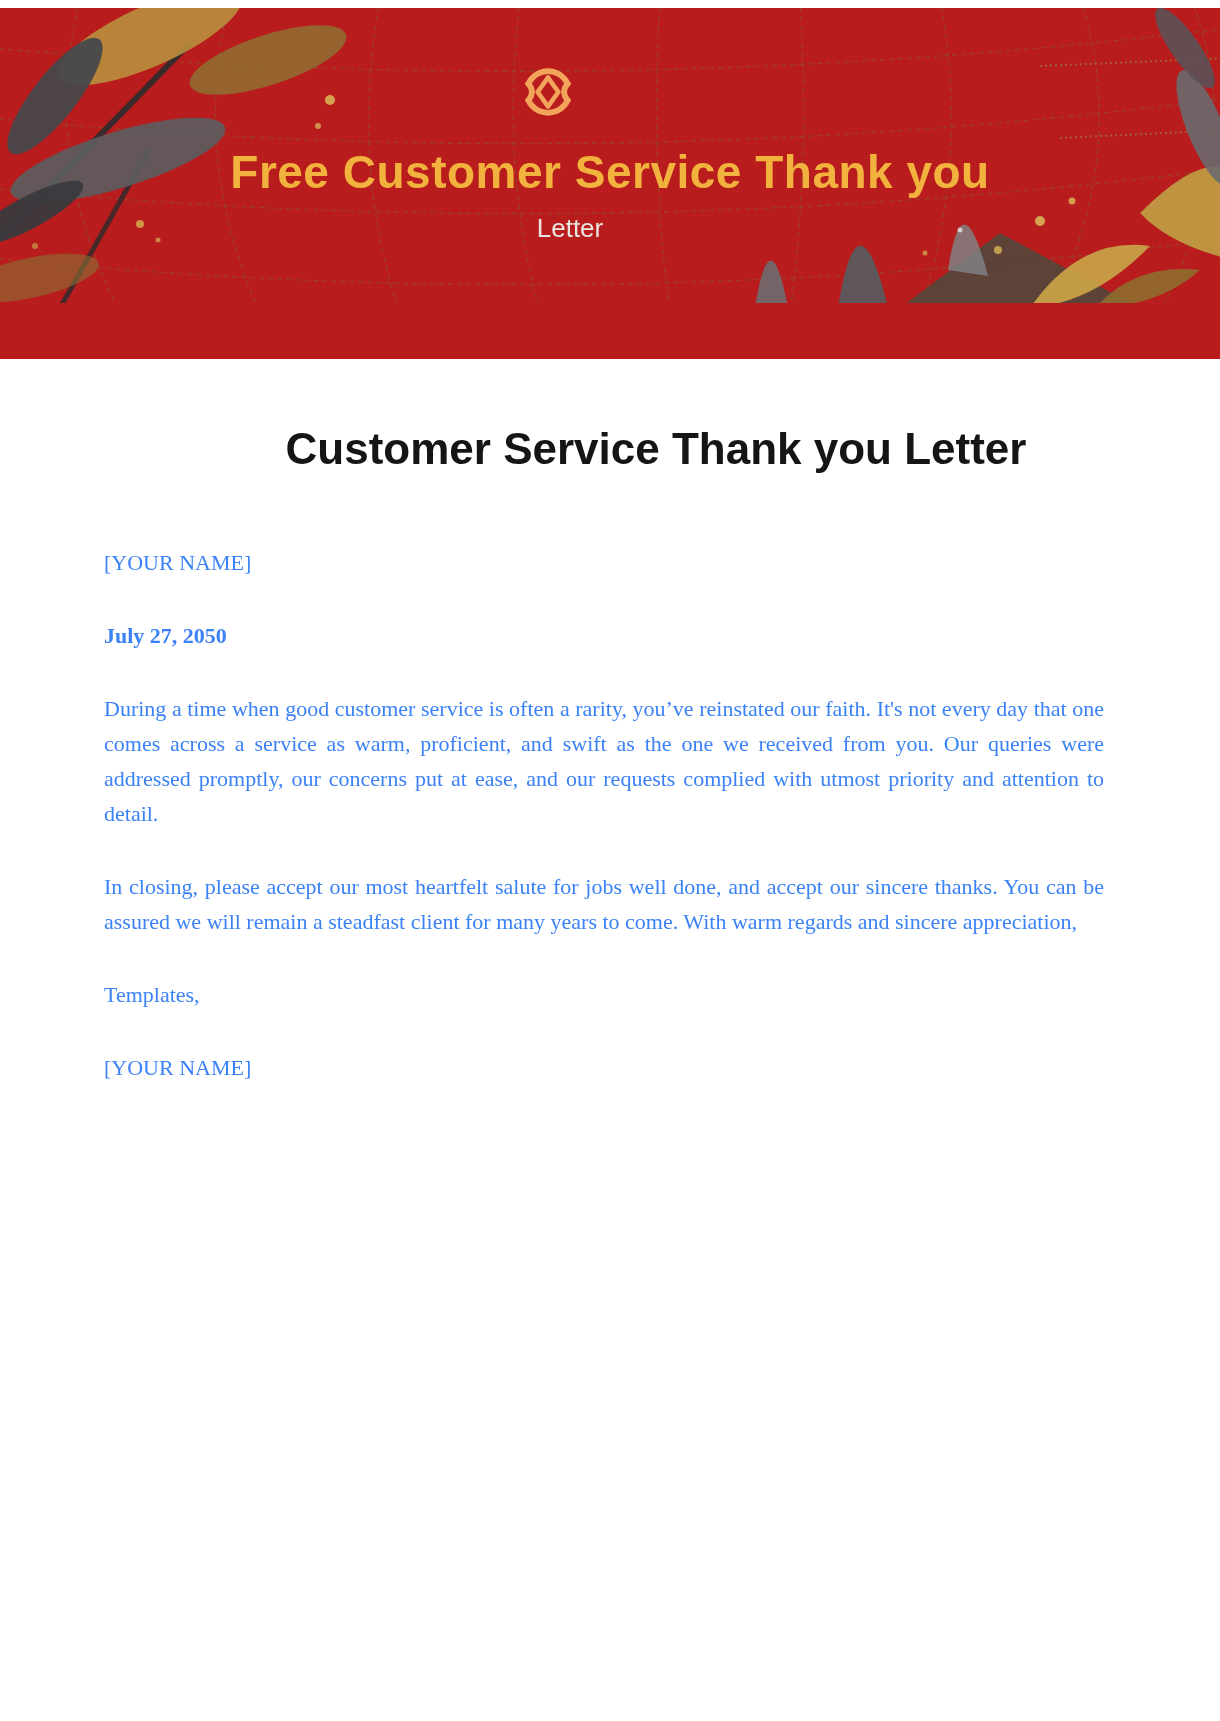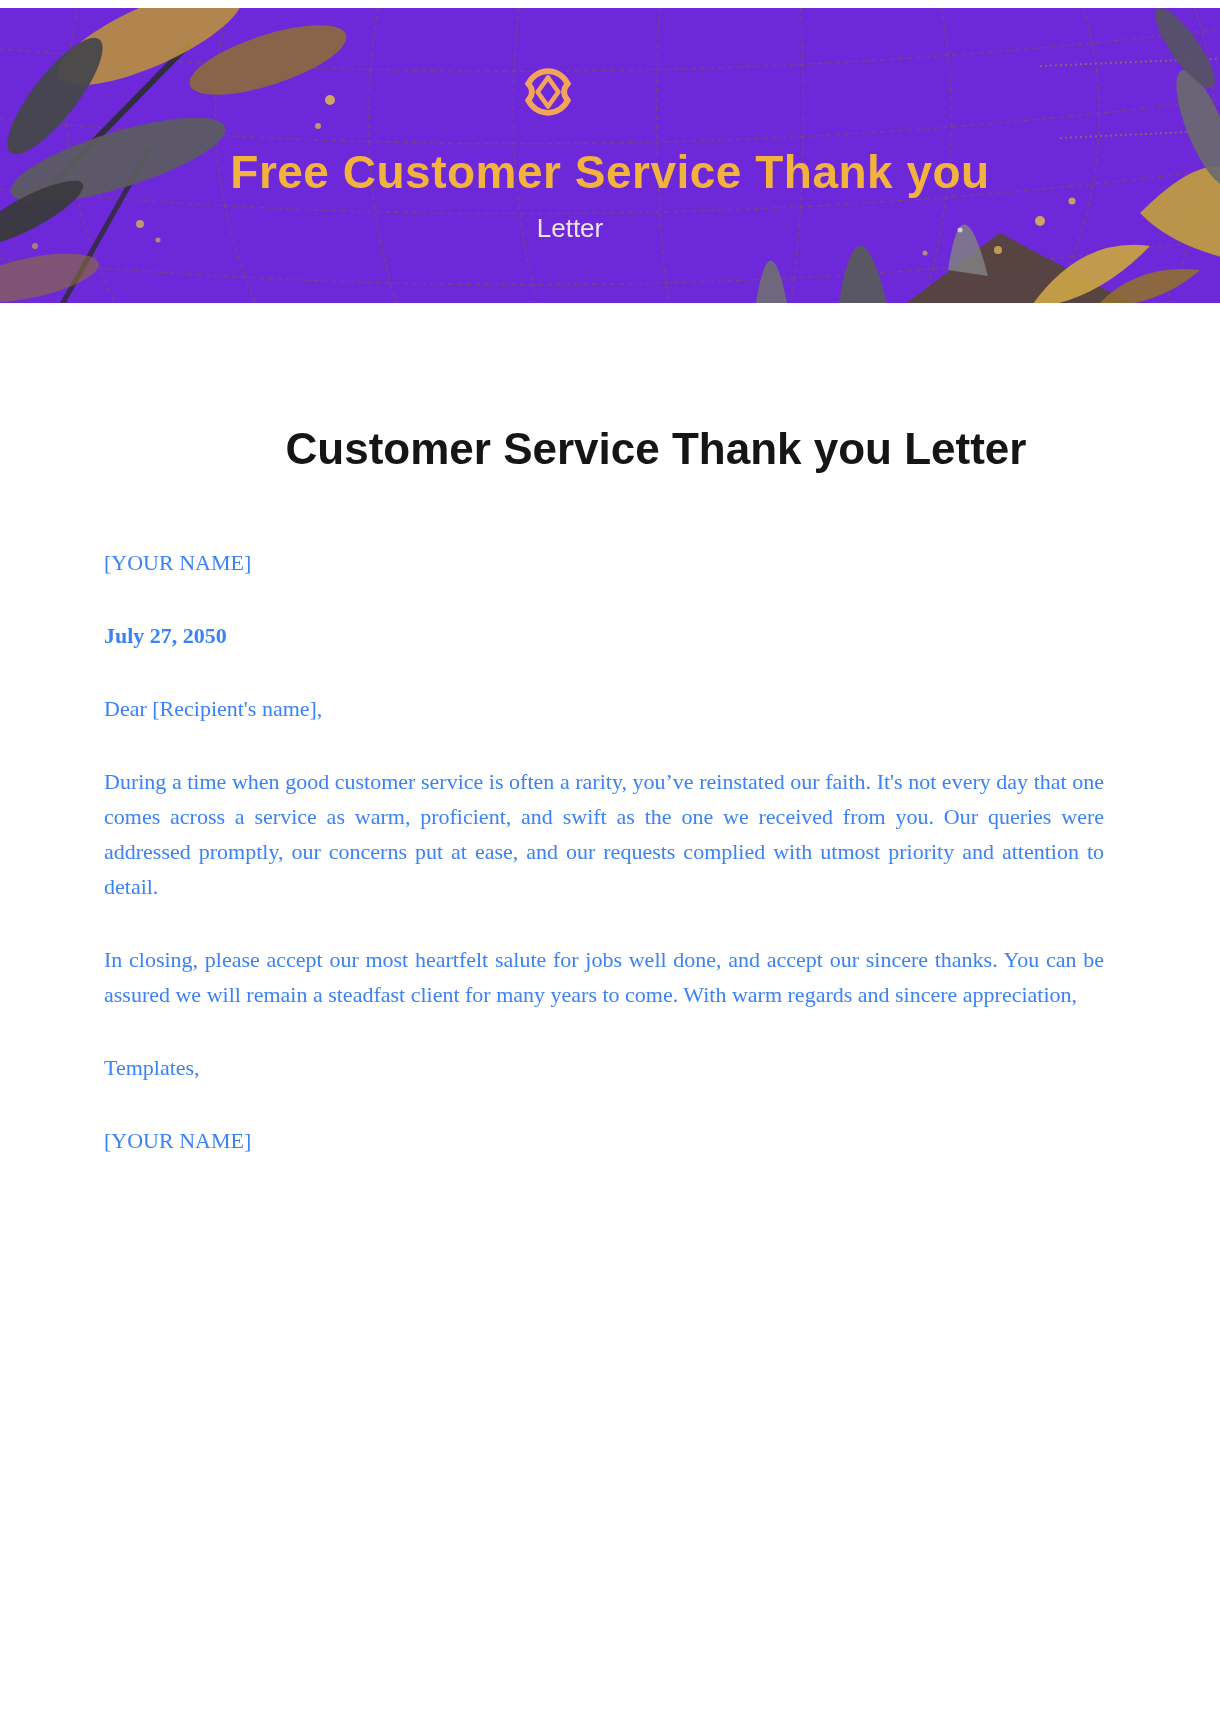--- a/index.html
+++ b/index.html
@@ -3,22 +3,22 @@
 <meta charset="utf-8">
 <style>
   html,body { margin:0; padding:0; background:#ffffff; }
   .page {
     position:relative; width:1220px; height:1721px; background:#ffffff;
     font-family:"Liberation Sans", sans-serif; overflow:hidden;
   }
 
   
   .banner {
-    position:absolute; top:8px; left:0; width:1220px; height:295px;
-    background:#6d28d9; overflow:hidden;
+    position:absolute; top:8px; left:0; width:1220px; height:351px;
+    background:#b91c1c; overflow:hidden;
   }
   .banner-art { position:absolute; top:0; left:0; width:1220px; height:295px; display:block; }
   .logo-icon { position:absolute; left:520px; top:46px; width:56px; height:76px; }
   .banner-title {
     position:absolute; top:138px; left:0; width:100%; margin:0;
     text-align:center; font-size:46px; font-weight:bold; color:#F2B33E;
     letter-spacing:0.5px; line-height:1.15;
   }
   .banner-subtitle {
     position:absolute; top:205px; left:0; width:100%;
@@ -129,21 +129,20 @@
   <h2 class="doc-title">Customer Service Thank you Letter</h2>
 
   <main class="letter">
     <div class="block">
       <div>[YOUR NAME]</div>
     </div>
 
     <p class="date">July 27, 2050</p>
 
 
-    <p>Dear [Recipient's name],</p>
 
     <p class="just">During a time when good customer service is often a rarity, you’ve reinstated our faith. It's not every day that one comes across a service as warm, proficient, and swift as the one we received from you. Our queries were addressed promptly, our concerns put at ease, and our requests complied with utmost priority and attention to detail.</p>
     <p class="just">In closing, please accept our most heartfelt salute for jobs well done, and accept our sincere thanks. You can be assured we will remain a steadfast client for many years to come. With warm regards and sincere appreciation,</p>
 
     <p>Templates,</p>
     <p>[YOUR NAME]</p>
   </main>
 
 
 </div>

